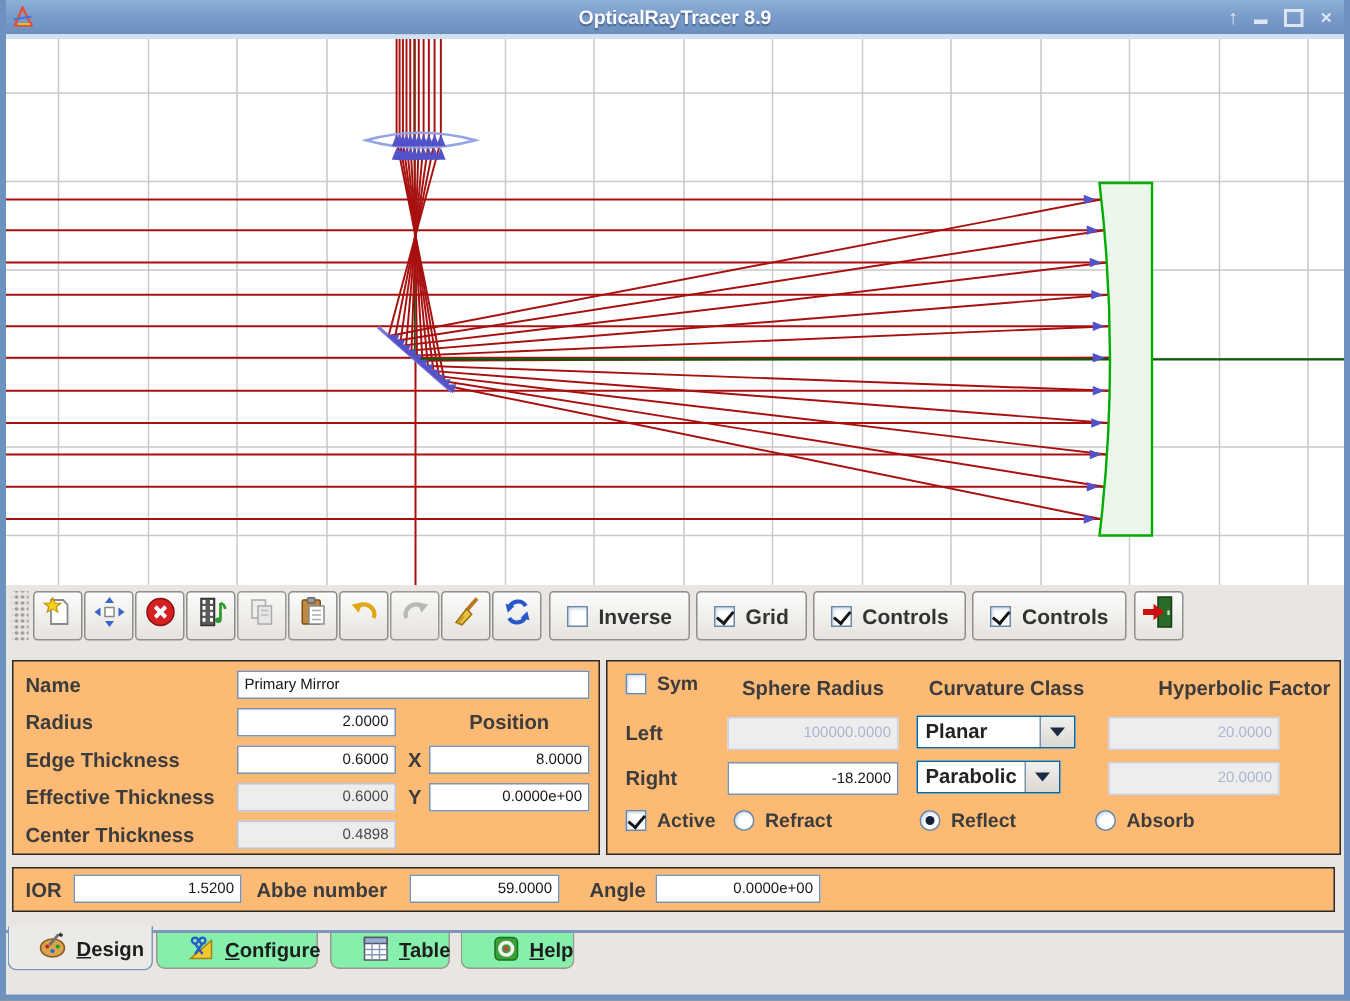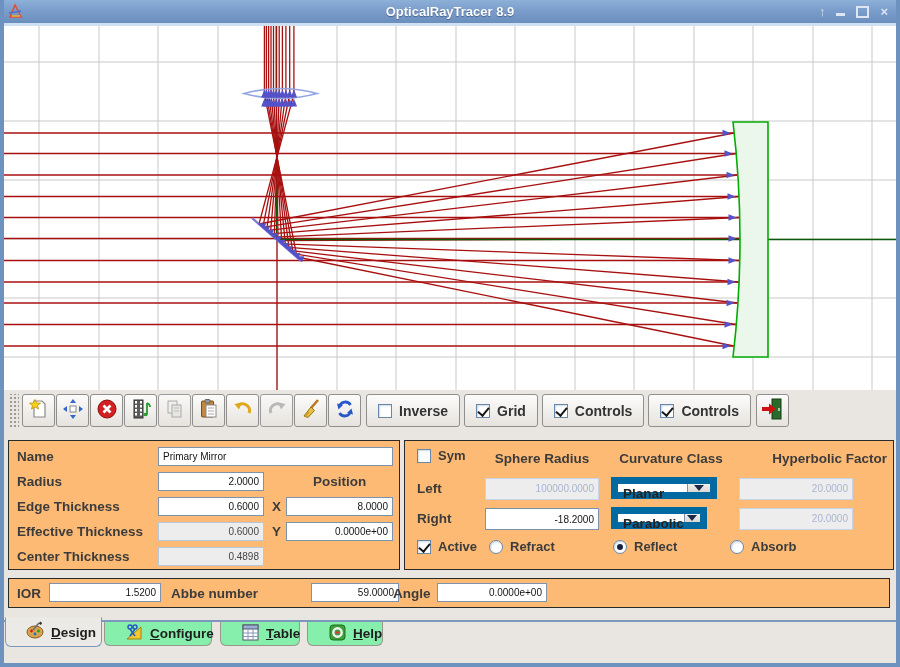--- a/index.html
+++ b/index.html
@@ -43,21 +43,21 @@
   #rightbox{left:400px;top:440px;width:490px;height:130px;}
   #iorbox{left:4px;top:578px;width:882px;height:30px;}
   .lbl{position:absolute;font-weight:bold;font-size:13.5px;color:#3c3c3c;white-space:nowrap;line-height:19px;}
   .field{position:absolute;box-sizing:border-box;height:19px;font-size:10px;line-height:17px;
     padding:0 4px;font-family:"Liberation Sans",sans-serif;}
   .edit{background:#fff;border:1px solid #7d93ad;color:#141414;}
   .ro{background:#ededed;border:1px solid #b5c8de;color:#474747;}
   .dis{background:#ededed;border:1px solid #c6d4e7;color:#a9b6cf;}
   .num{text-align:right;}
   input.field{margin:0;}
-  .combo{position:absolute;box-sizing:border-box;height:22px;border:7px solid #0369a1;background:#fff;
+  .combo{position:absolute;box-sizing:border-box;height:22px;border:1px solid #0369a1;background:#fff;
     display:flex;align-items:stretch;}
   .combo .cval{flex:1;font-weight:bold;font-size:13.5px;color:#222;padding:2px 0 0 5px;}
   .combo .carr{width:22px;border-left:1px solid #7d93ad;background:linear-gradient(#f2f0ed,#dcd8d2);
     display:flex;align-items:center;justify-content:center;}
   .carr span{width:0;height:0;border-left:5px solid transparent;border-right:5px solid transparent;border-top:6px solid #1c2b45;}
   .inline{position:absolute;display:flex;align-items:center;gap:7px;font-weight:bold;font-size:13px;color:#3c3c3c;}
   
   .tabline{position:absolute;left:0;top:620px;width:892px;border-top:2px solid #7e98bd;}
   .tab{position:absolute;box-sizing:border-box;display:flex;align-items:center;gap:6px;padding-left:20px;
     font-weight:bold;font-size:13.5px;color:#1e1e1e;border-radius:0 0 6px 6px;}
@@ -393,21 +393,21 @@
     <span class="inline" style="left:325px;top:98px">
       <span class="radio"></span>
       <span>Absorb</span>
     </span>
   </div>
 
   <div class="gbox" id="iorbox">
     <span class="lbl" style="left:8px;top:5px">IOR</span>
     <input class="field edit num" style="left: 40px; top: 4px; width: 112px;" value="1.5200">
     <span class="lbl" style="left:162px;top:5px">Abbe number</span>
-    <input class="field edit num" style="left: 264px; top: 4px; width: 88px; margin-left: 38px;" value="59.0000">
+    <input class="field edit num" style="left: 264px; top: 4px; width: 100px;" value="59.0000">
     <span class="lbl" style="left:384px;top:5px">Angle</span>
     <input class="field edit num" style="left: 428px; top: 4px; width: 110px;" value="0.0000e+00">
   </div>
 
   <div class="tabline"></div>
 
   <div class="tab sel" style="left:1px;width:97px">
     <span><svg width="19" height="19" viewBox="0 0 19 19">
       <ellipse cx="9" cy="11" rx="8" ry="6" fill="#d8a44c" stroke="#8a5a20"></ellipse>
       <circle cx="5.5" cy="10" r="1.4" fill="#cc2020"></circle>

